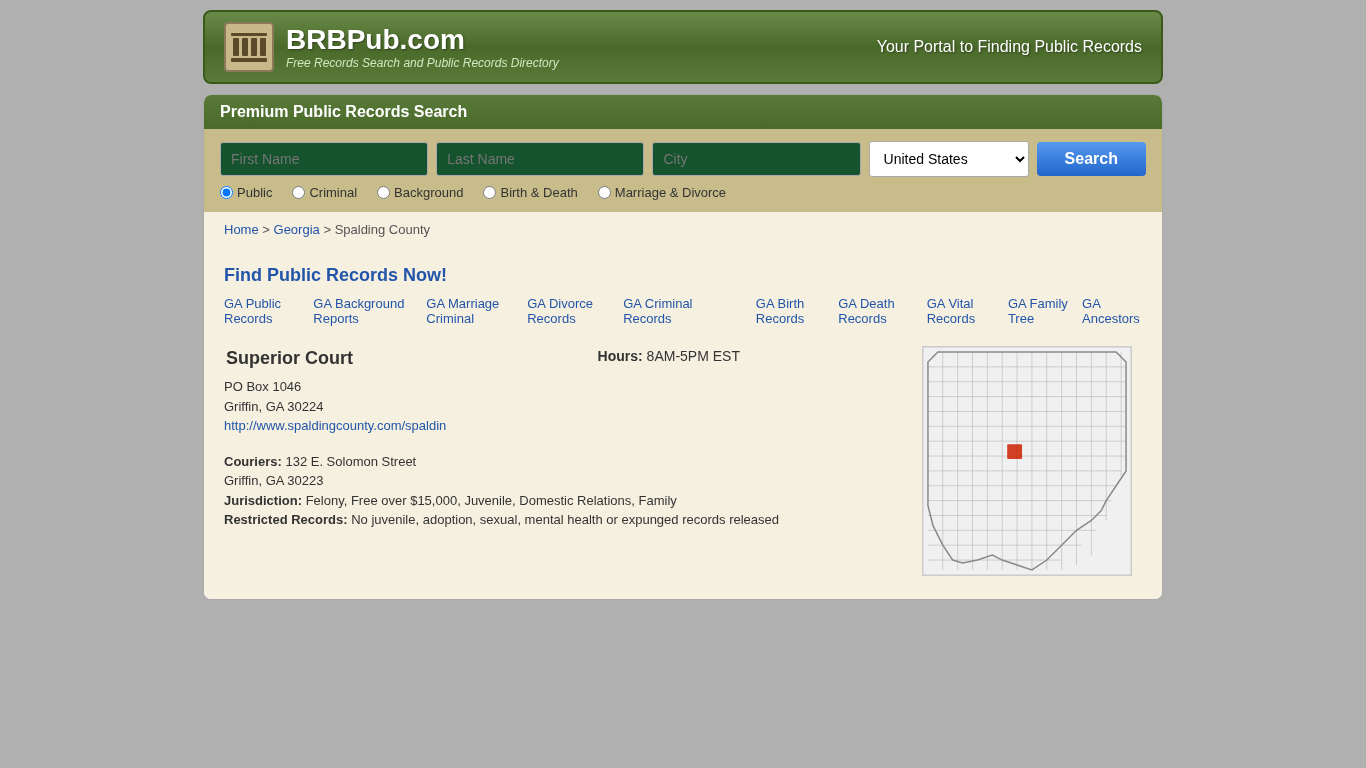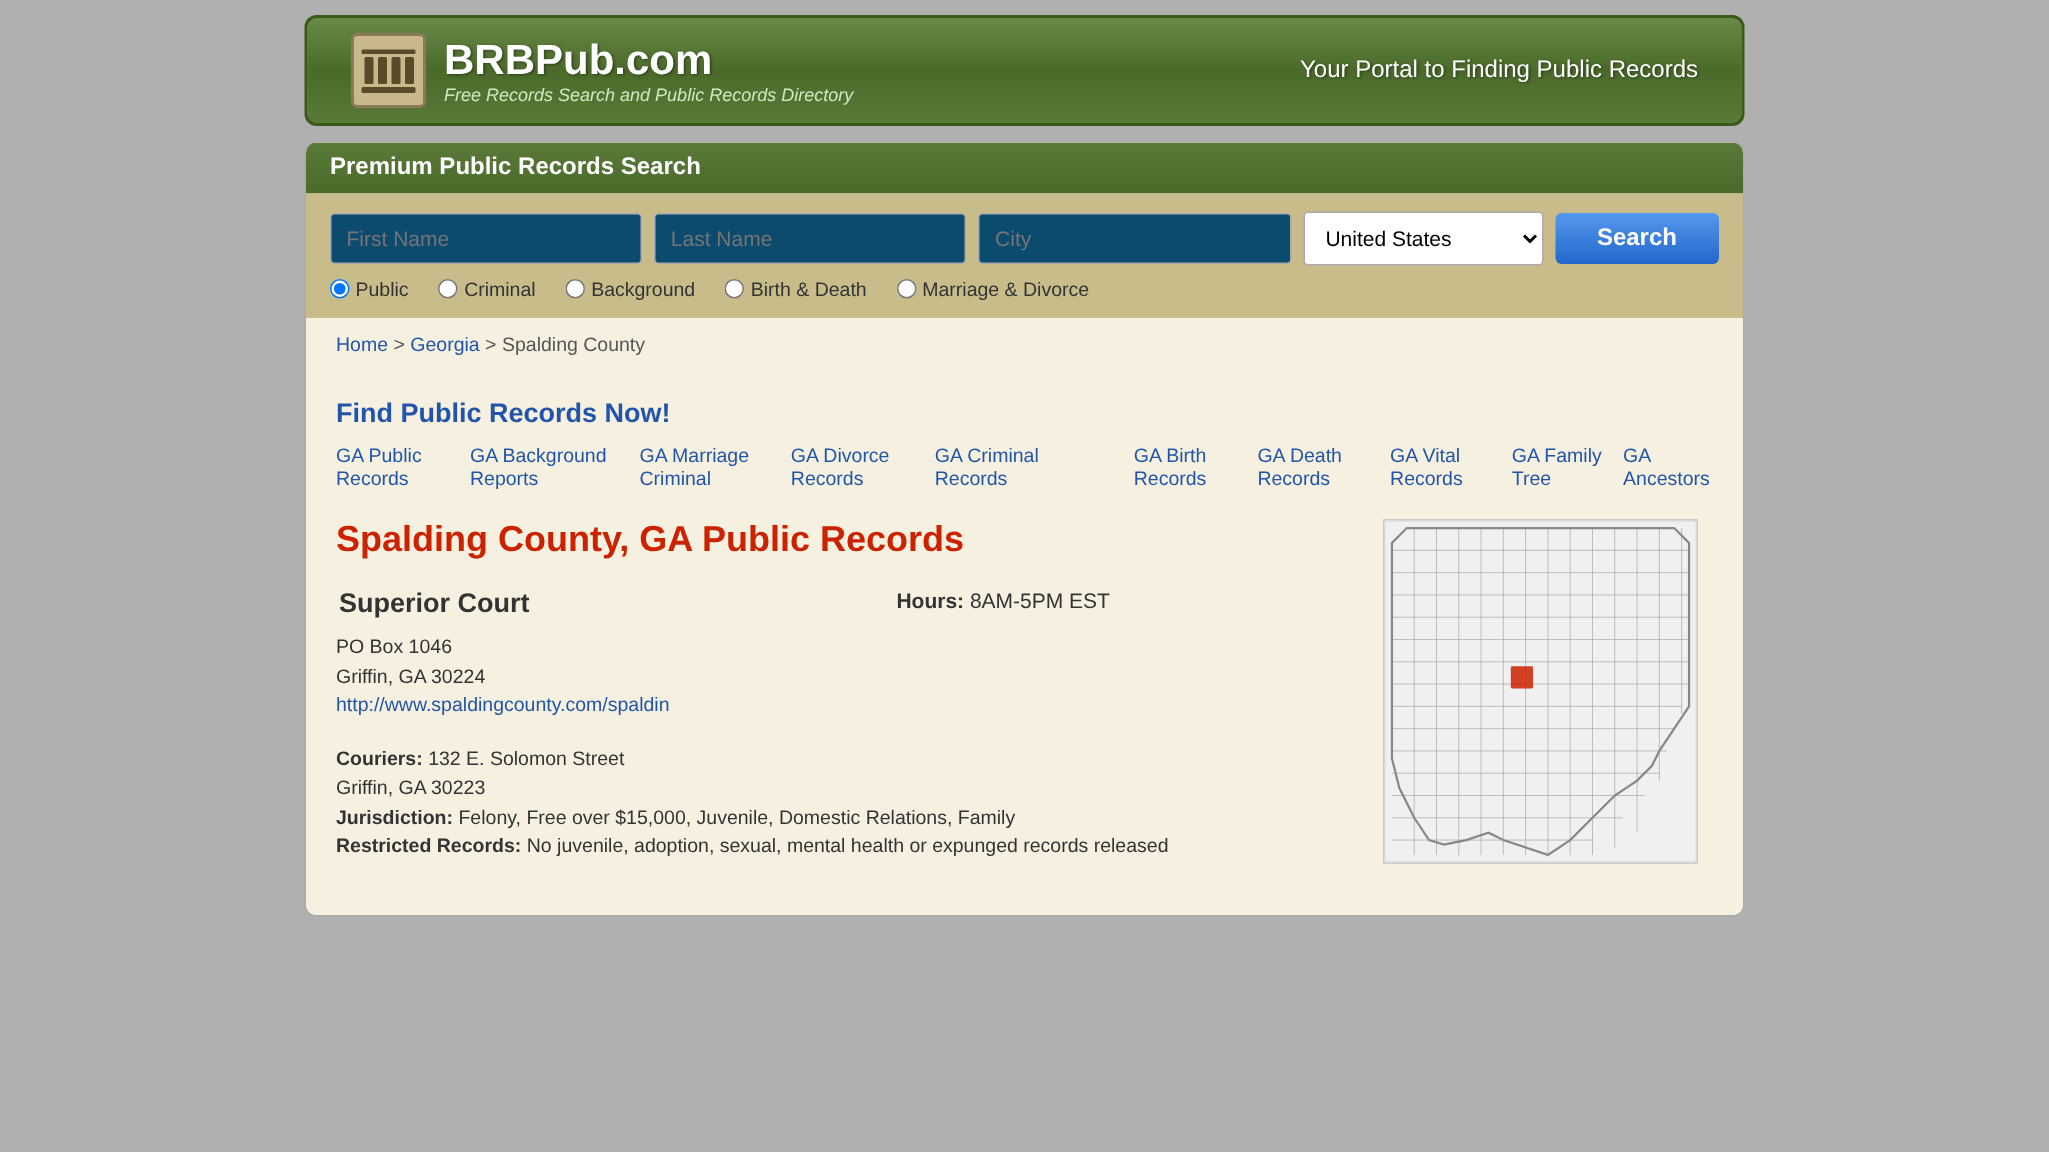--- a/index.html
+++ b/index.html
@@ -6,21 +6,21 @@
     body {
       background-color: #b0b0b0;
       font-family: Arial, sans-serif;
       font-size: 14px;
       color: #333;
     }
 
     
     #header-wrapper {
       background: linear-gradient(180deg, #6a8a4a 0%, #4a6a2a 50%, #5a7a3a 100%);
-      padding: 10px 29px;
+      padding: 10px 19px;
       margin: 10px auto;
       max-width: 960px;
       border-radius: 8px;
       border: 2px solid #3a5a1a;
       display: flex;
       align-items: center;
       justify-content: space-between;
     }
     #logo-area {
       display: flex;
@@ -112,21 +112,21 @@
       gap: 8px;
       margin-bottom: 8px;
       align-items: center;
     }
     #search-inputs input[type="text"] {
       flex: 1;
       padding: 8px 10px;
       border: 1px solid #aaa;
       border-radius: 3px;
       font-size: 14px;
-      background: #0c4a6e;
+      background: #14532d;
       color: #999;
     }
     #country-select {
       padding: 8px 10px;
       border: 1px solid #aaa;
       border-radius: 3px;
       font-size: 14px;
       background: white;
       min-width: 160px;
     }
@@ -345,21 +345,20 @@
           <a href="#">GA Death Records</a>
           <a href="#">GA Vital Records</a>
           <a href="#">GA Family Tree</a>
           <a href="#">GA Ancestors</a>
         </div>
       </div>
     </div>
 
     <div id="county-section">
       <div id="county-info">
-        <div id="county-title">Spalding County, GA Public Records</div>
 
         <div class="record-block">
           <table style="width:100%; border:none; margin-bottom:6px;">
             <tbody>
                 <tr>
               <td style="vertical-align:top; width:55%;">
                 <span style="font-weight:bold; font-size:18px;text-align:right;">Superior Court</span>
               </td>
               <td style="vertical-align:top;">
                 <span class="inline-label">Hours:</span>

